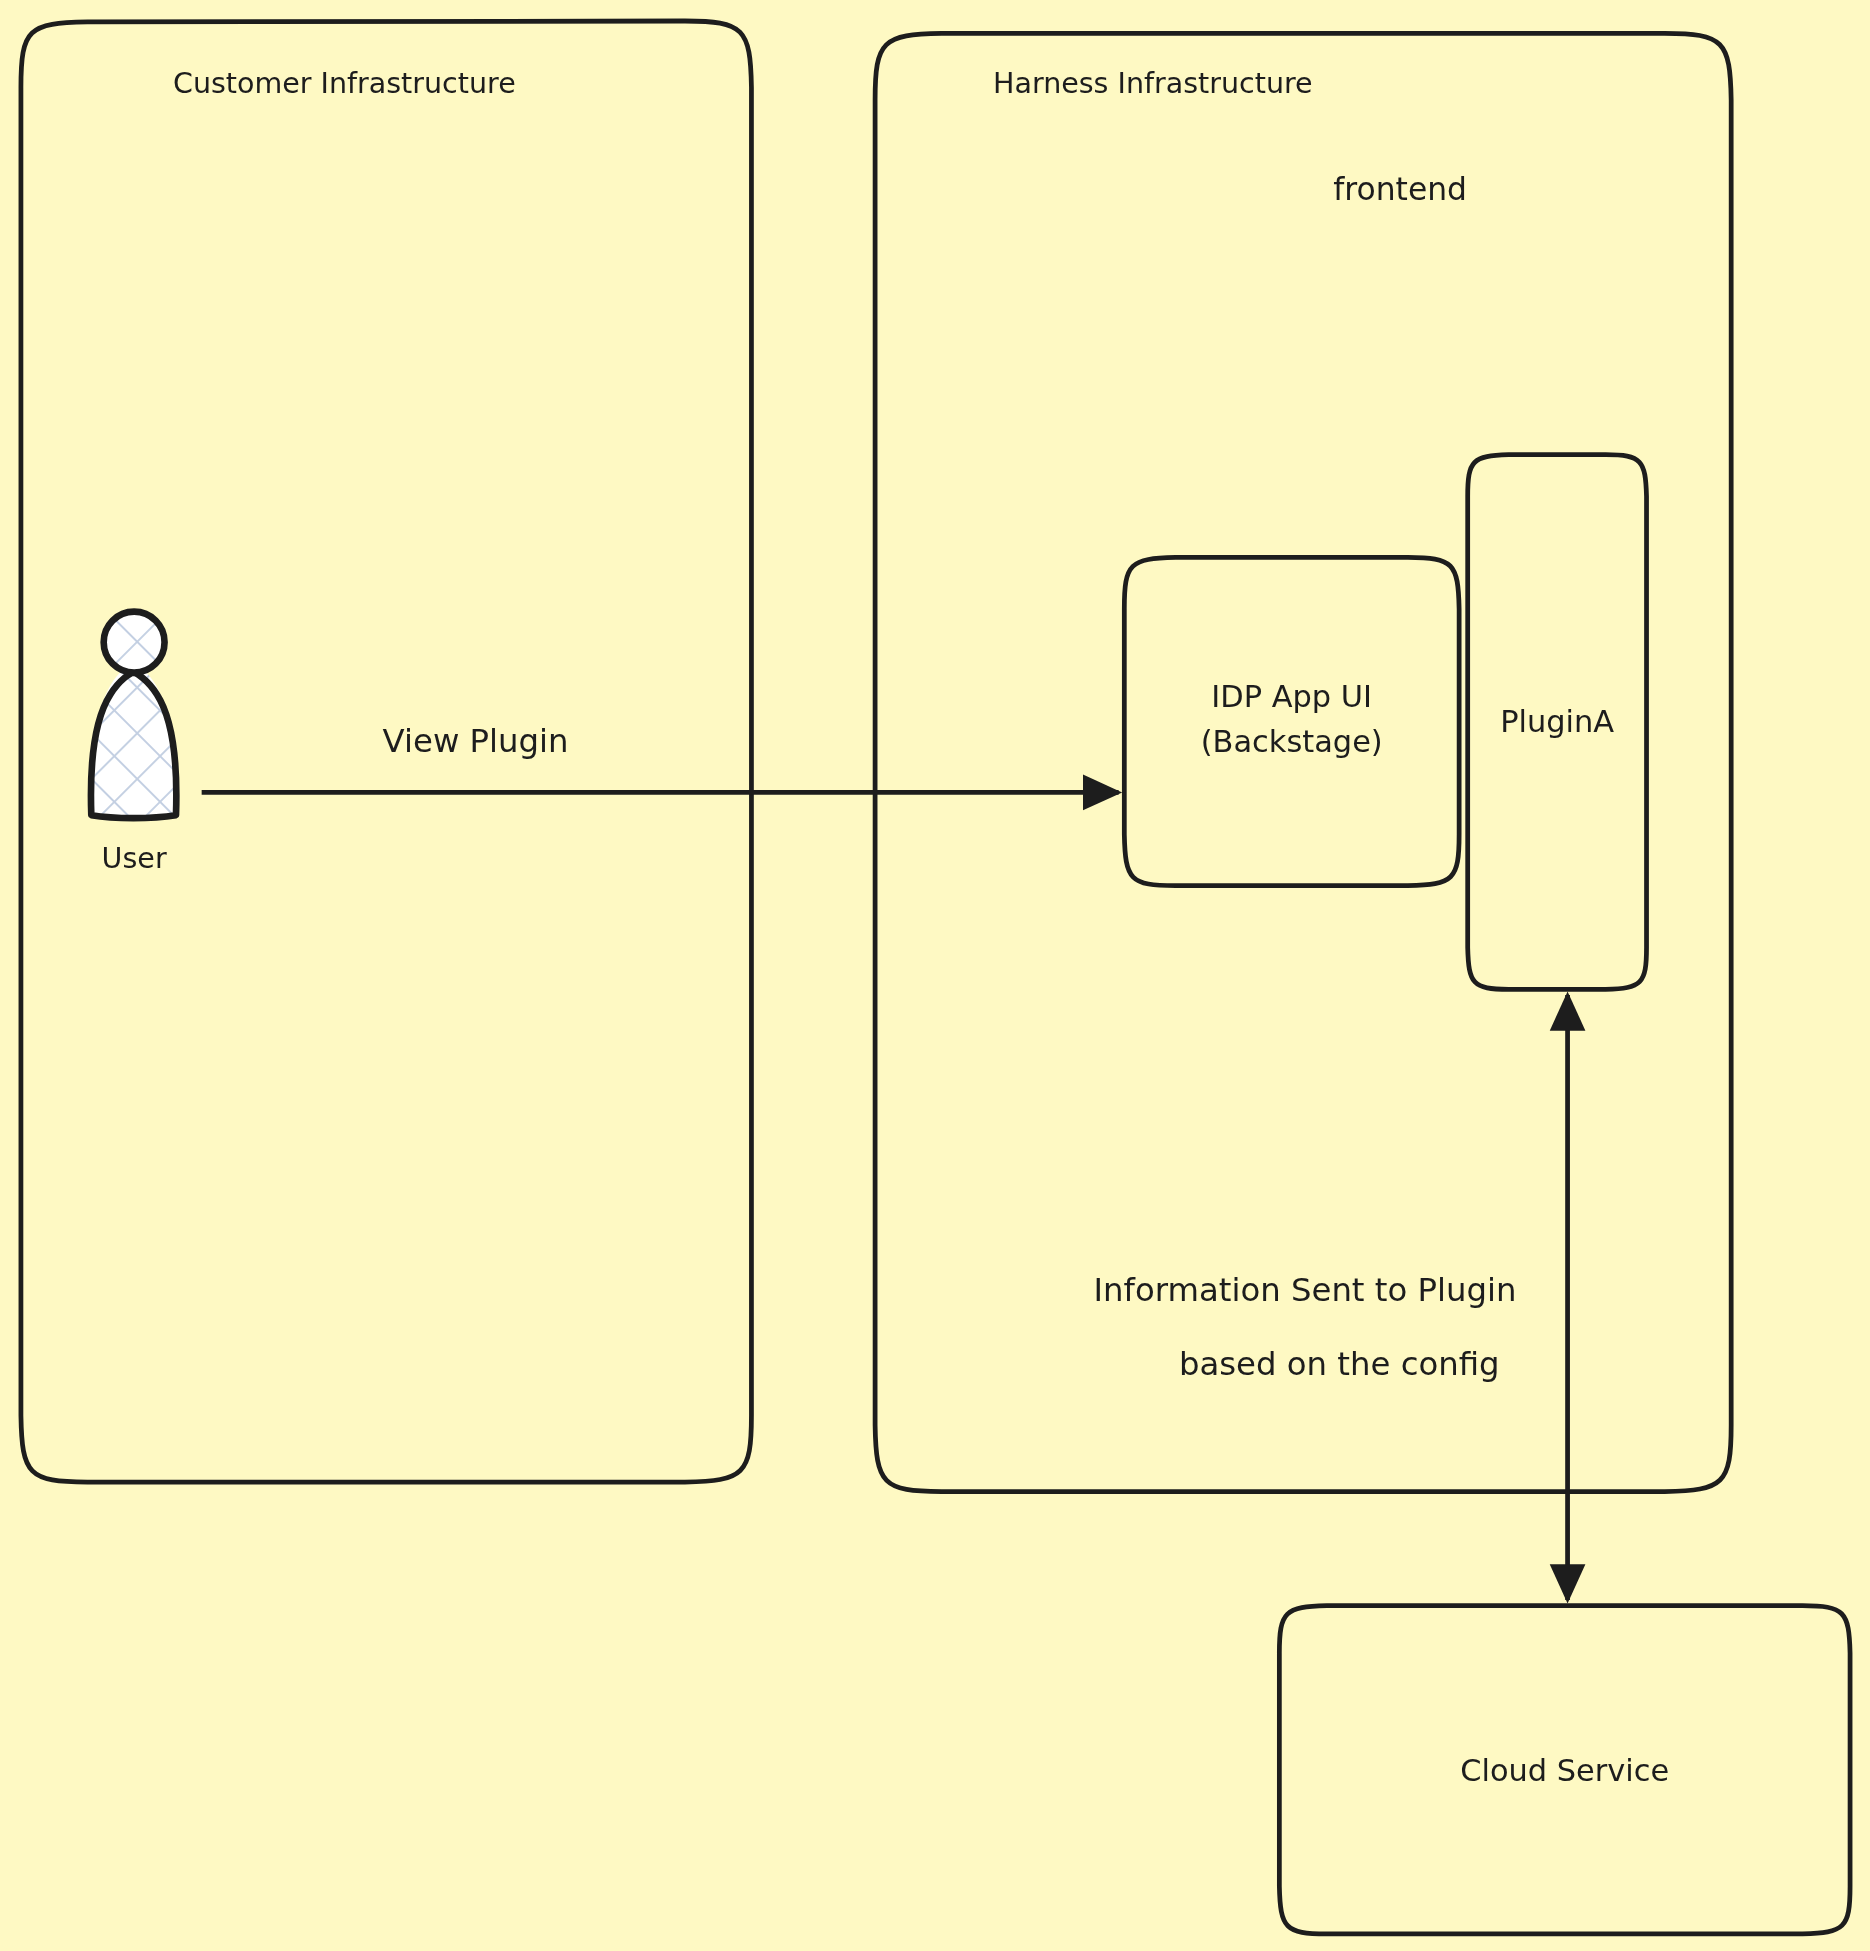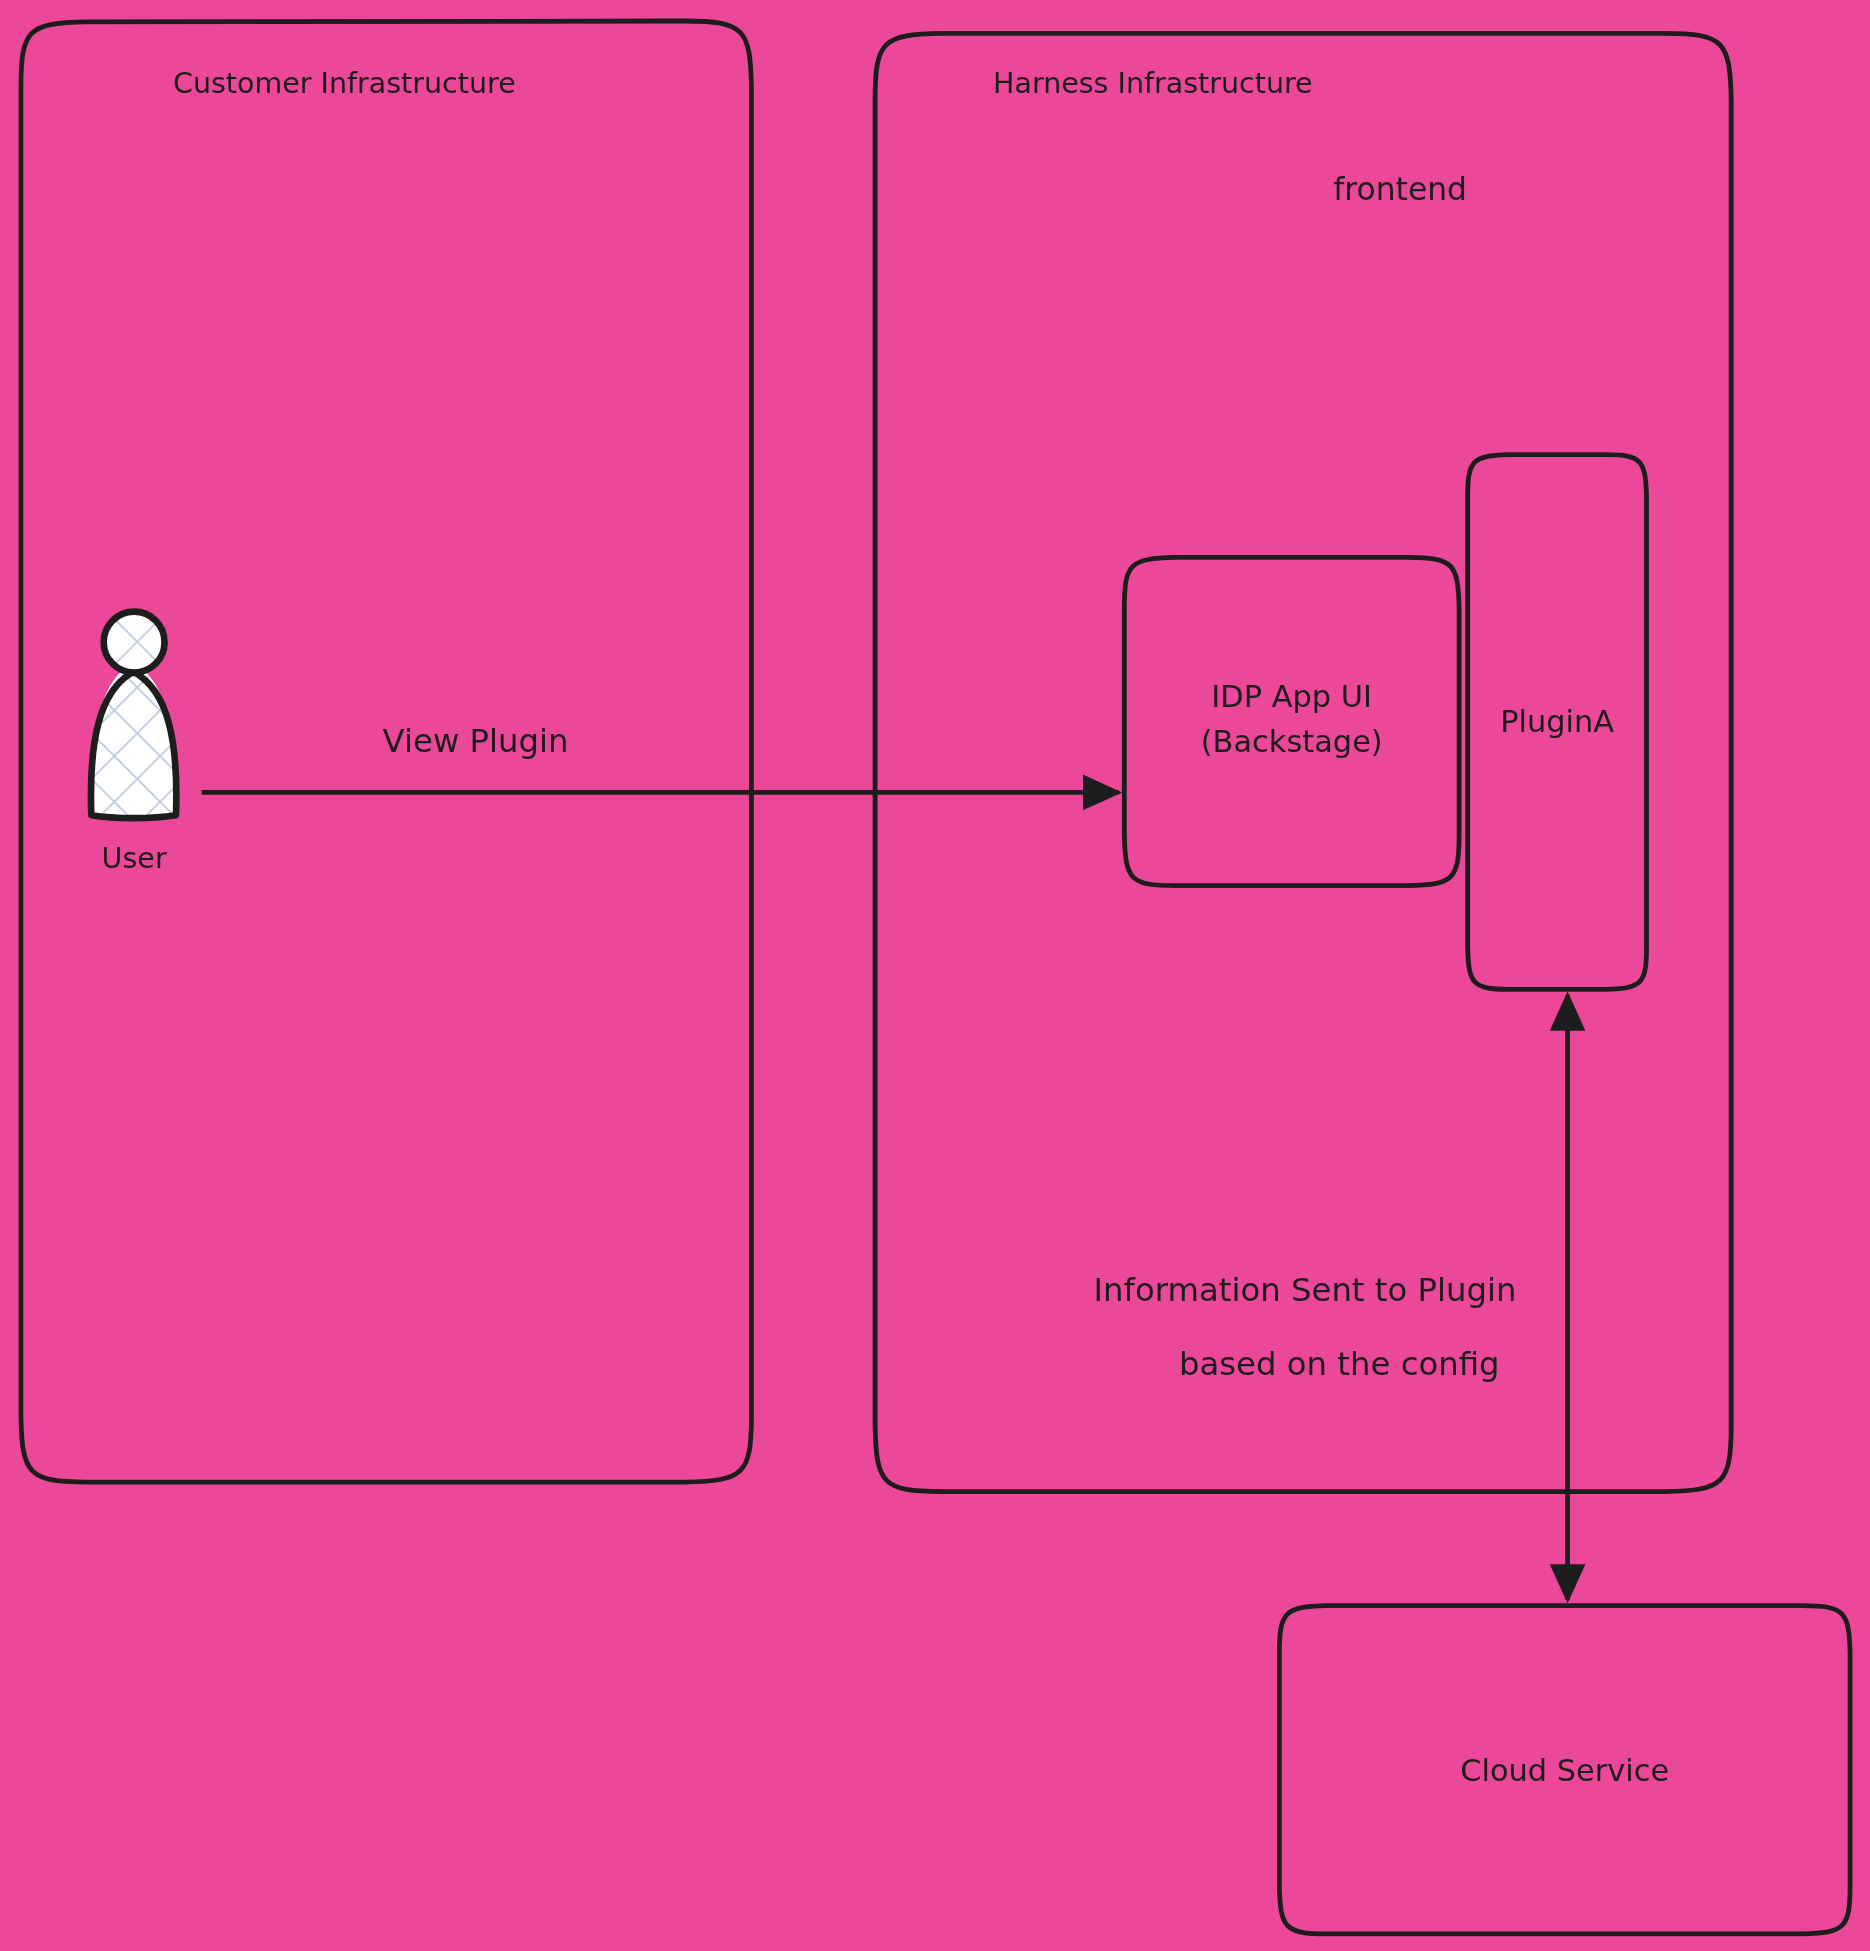--- a/index.html
+++ b/index.html
@@ -7,21 +7,21 @@
     padding: 0;
     background: #ffffff;
   }
   body {
     font-family: "DejaVu Sans", sans-serif;
   }
   #canvas {
     position: relative;
     width: 1871px;
     height: 1952px;
-    background: #ec4899;
+    background: #fef9c3;
     overflow: hidden;
     text-align: right;
   }
   #diagram-svg {
     position: absolute;
     left: 0;
     top: 0;
     width: 1871px;
     height: 1952px;
   }

